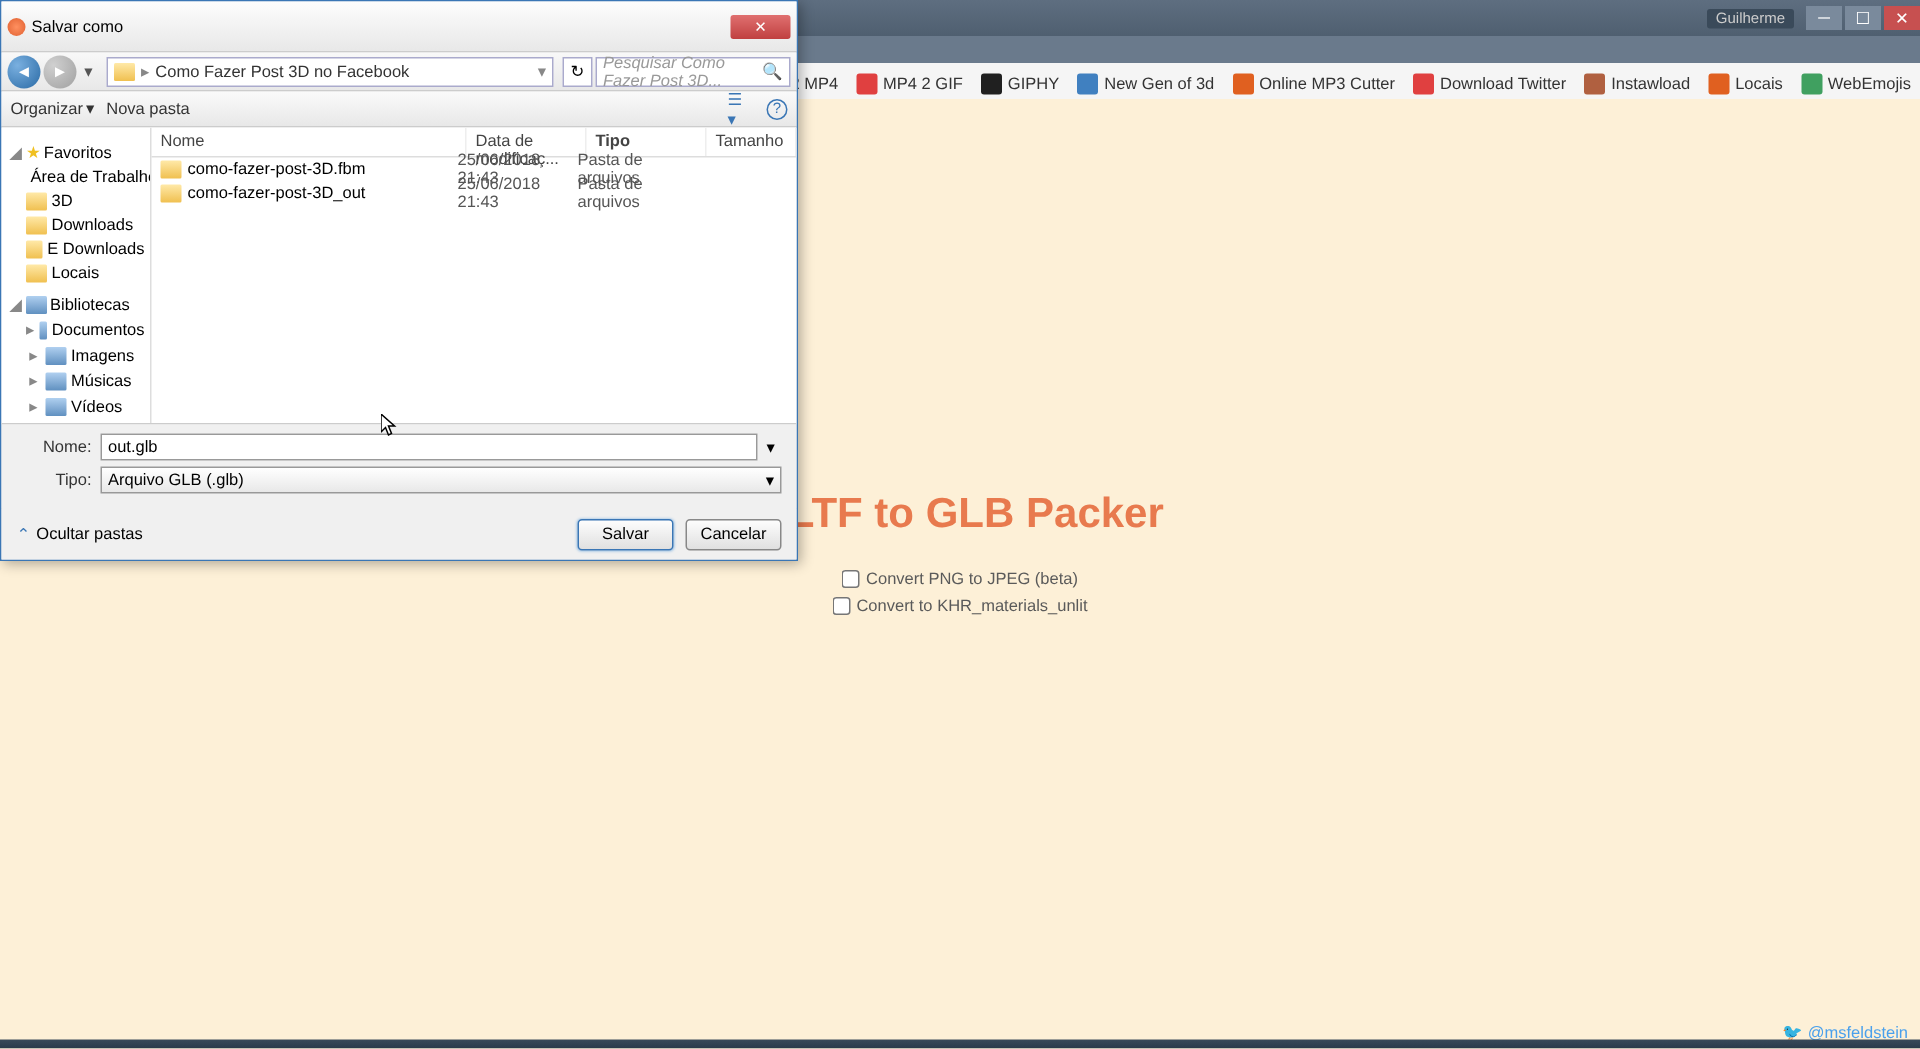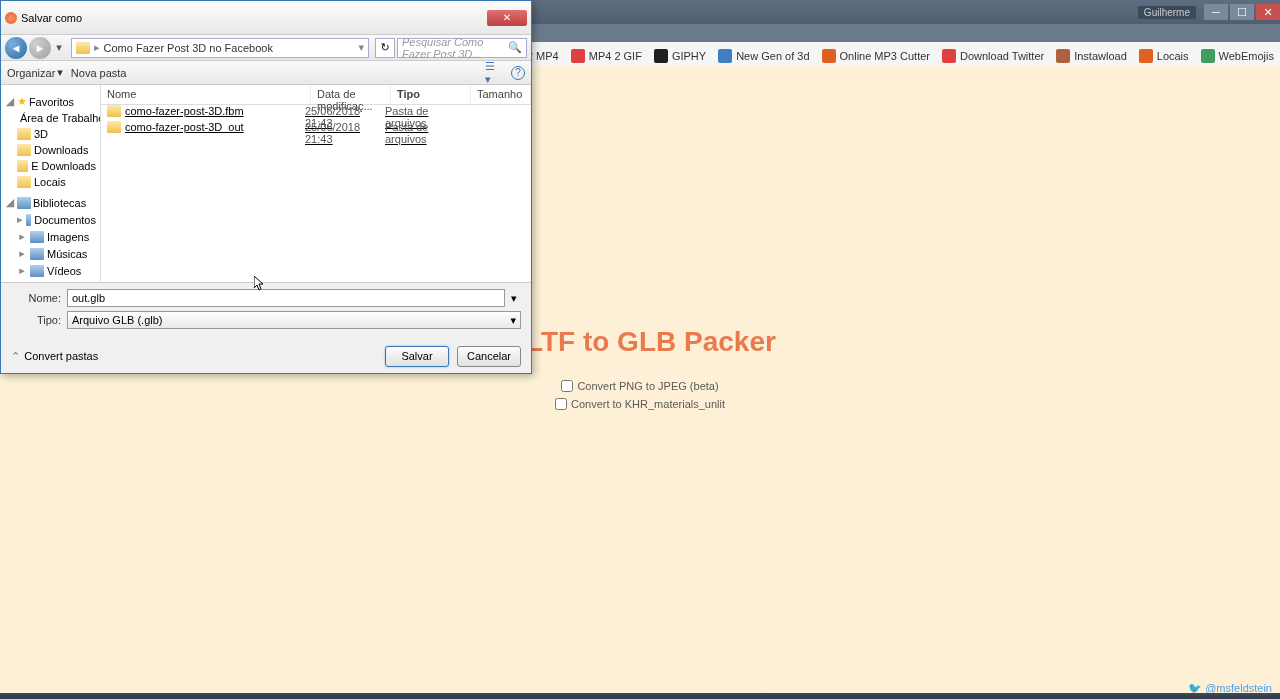--- a/index.html
+++ b/index.html
@@ -58,21 +58,21 @@
 .expand { width: 10px; color: #888; display: inline-block; text-align: center; }
 
 .filelist { flex: 1; display: flex; flex-direction: column; }
 .fl-header { height: 20px; display: flex; border-bottom: 1px solid #ddd; }
 .fl-col { padding: 3px 6px; border-right: 1px solid #eee; color: #444; cursor: pointer; }
 .fl-col.name { flex: 2; }
 .fl-col.date { width: 80px; }
 .fl-col.type { width: 80px; font-weight: bold; }
 .fl-col.size { width: 60px; }
 .fl-rows { flex: 1; }
-.fl-row { display: flex; align-items: flex-start; height: 16px; padding: 0 6px; cursor: pointer; text-decoration: underline; }
+.fl-row { display: flex; align-items: center; height: 16px; padding: 0 6px; cursor: pointer; }
 .folder-mini { width: 14px; height: 12px; background: linear-gradient(#ffe9a8, #f0c050); border-radius: 1px; margin-right: 4px; }
 .fl-name { flex: 2; }
 .fl-date { width: 80px; color: #555; }
 .fl-type { width: 80px; color: #555; }
 .fl-size { width: 60px; }
 
 .dlg-fields { padding: 6px 10px; background: #f0f0f0; }
 .field-row { display: flex; align-items: center; margin-bottom: 4px; gap: 6px; }
 .field-label { width: 50px; text-align: right; color: #333; }
 .field-input { flex: 1; height: 18px; border: 1px solid #999; background: #fff; padding: 0 4px; }
@@ -300,21 +300,21 @@
       <span class="field-label">Tipo:</span>
       <div class="field-select">
         <span>Arquivo GLB (.glb)</span>
         <span>▾</span>
       </div>
     </div>
   </div>
   <div class="dlg-footer">
     <div class="hide-folders">
       <span style="color:#3a76b5">⌃</span>
-      <span>Convert pastas</span>
+      <span>Ocultar pastas</span>
     </div>
     <div class="footer-spacer"></div>
     <div class="dlg-btn primary">
         <span>Salvar</span>
       </div>
     <div class="dlg-btn">
         <span>Cancelar</span>
       </div>
   </div>
 </div>

